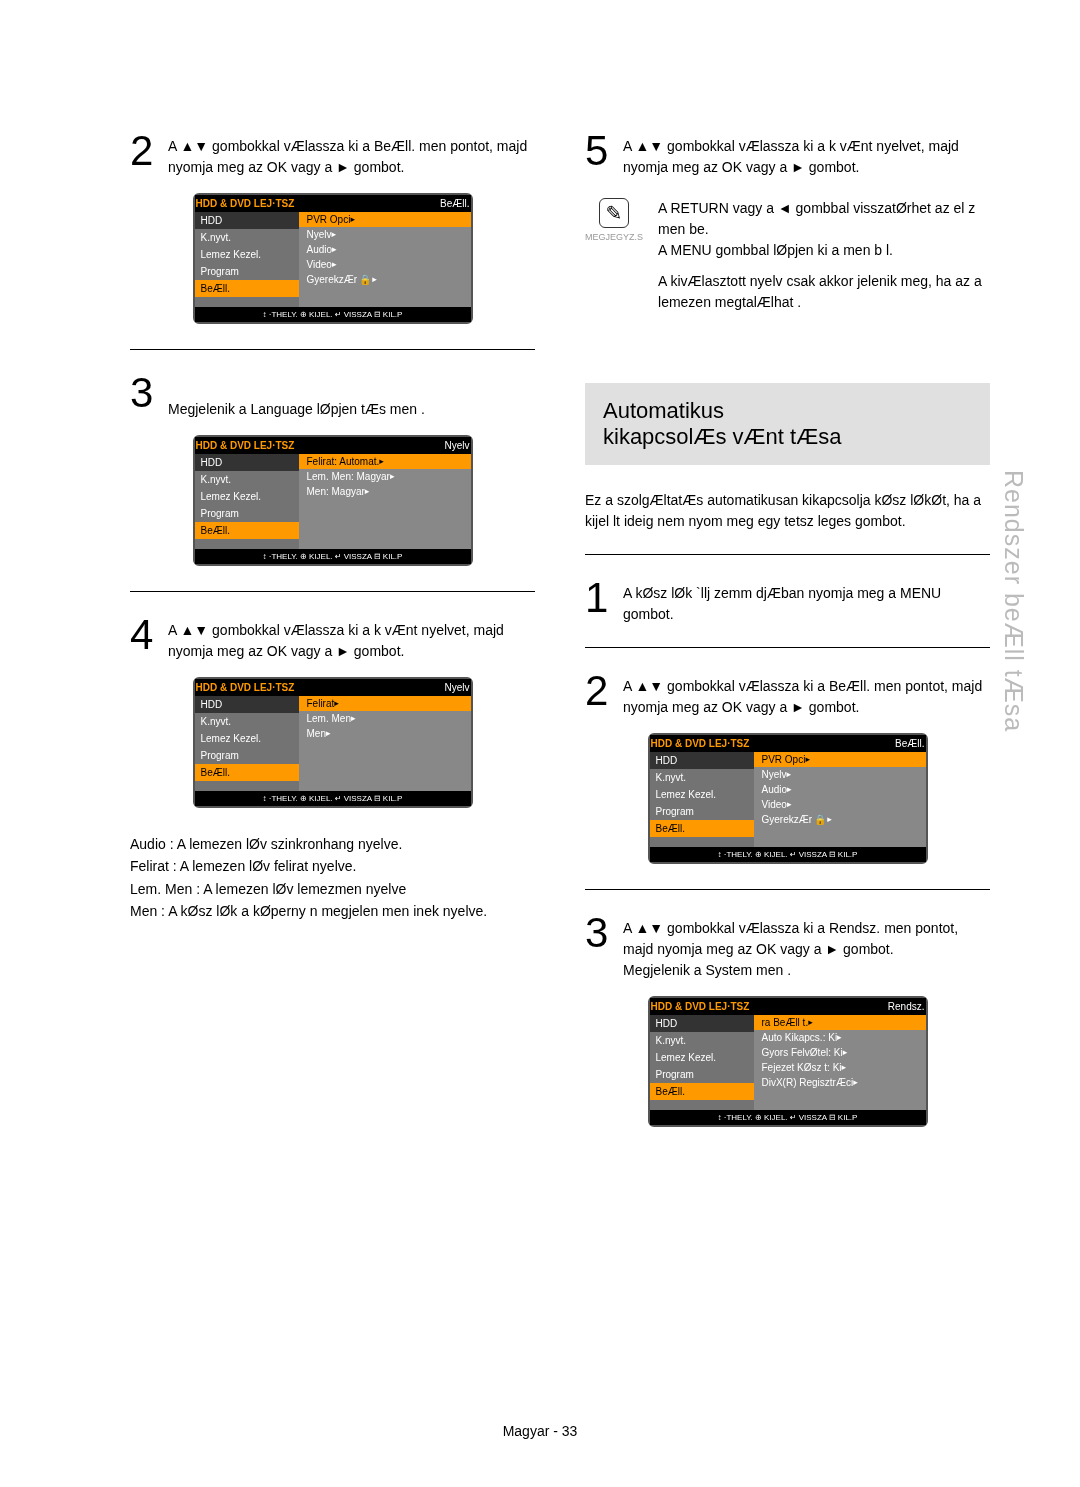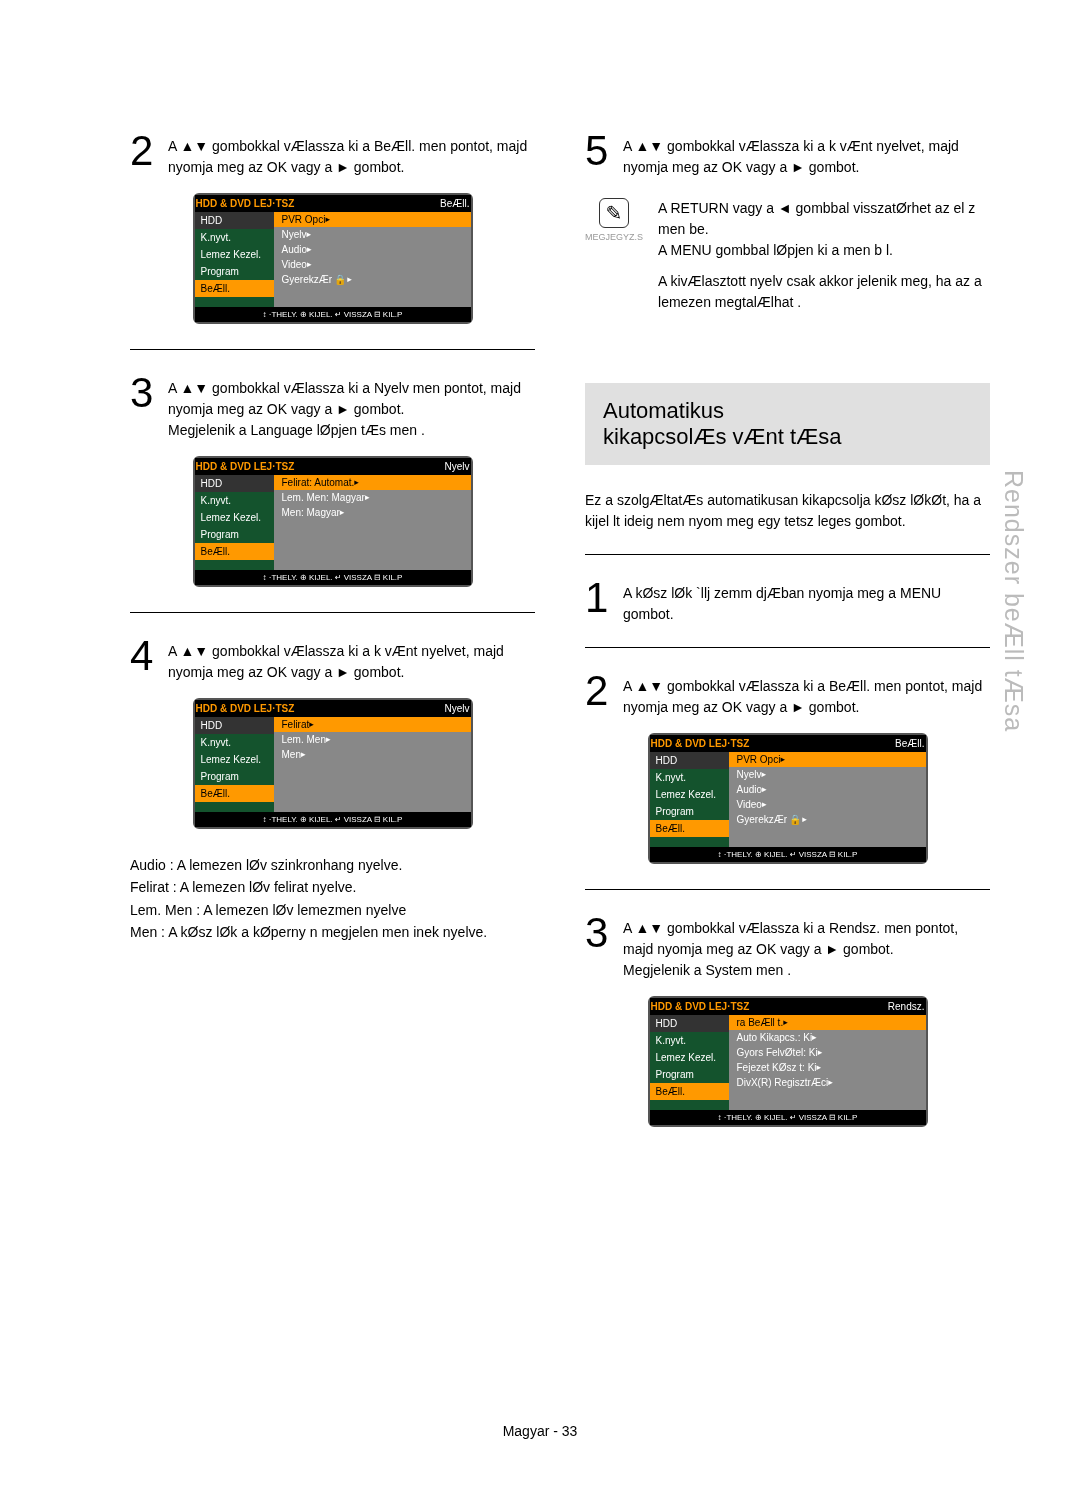--- a/index.html
+++ b/index.html
@@ -49,22 +49,22 @@
       background: #000;
       padding: 3px 1px;
     }
     .osd-header-left { color: #f90; font-weight: bold; }
     .osd-header-right { color: #fff; }
     .osd-body {
       display: flex;
       min-height: 95px;
     }
     .osd-left {
-      width: 79px;
-      background: #14532d;
+      width: 104px;
+      background: #737373;
       color: #ddd;
     }
     .osd-left-item {
       padding: 3px 6px;
       color: #fff;
     }
     .osd-left-item.hdd { background: #333; }
     .osd-left-item.active { background: #f90; color: #000; }
     .osd-right {
       flex: 1;
@@ -202,21 +202,21 @@
         </div>
       </div>
       <div class="osd-bottom">↕ ·THELY.   ⊕ KIJEL.   ↵ VISSZA   ⊟ KIL.P</div>
     </div>
 
     <hr class="thin">
 
     <div class="step">
       <div class="step-num">3</div>
       <div class="step-text">
-        <span>A ▲▼ gombokkal vÆlassza ki a Nyelv men pontot, majd nyomja meg az OK vagy a ► gombot.</span><br>
+        <br>
         <span>Megjelenik a Language lØpjen tÆs men .</span>
       </div>
     </div>
 
     <div class="osd">
       <div class="osd-header">
         <span class="osd-header-left">HDD &amp; DVD LEJ·TSZ</span>
         <span class="osd-header-right">Nyelv</span>
       </div>
       <div class="osd-body">

